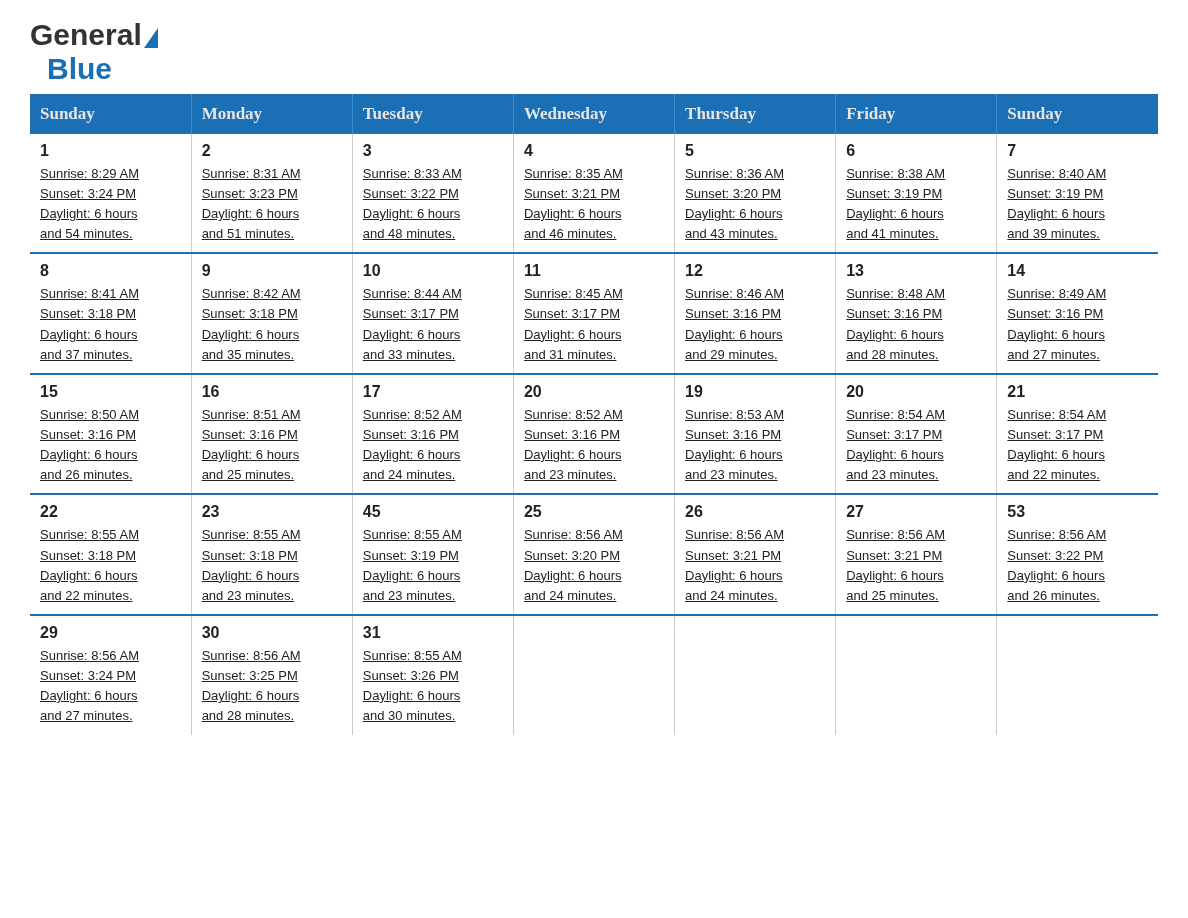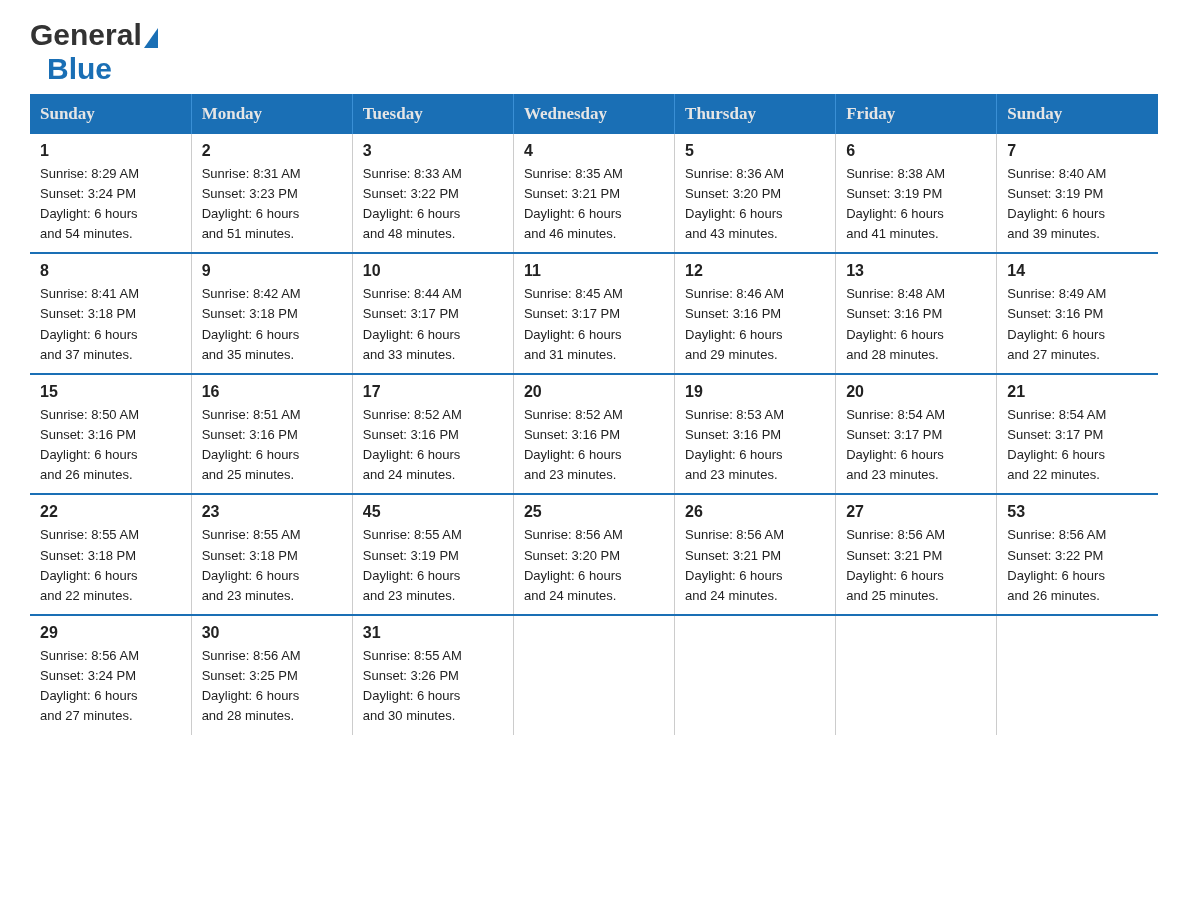--- a/index.html
+++ b/index.html
@@ -69,20 +69,21 @@
     .day-number {
       font-size: 16px;
       font-weight: bold;
       margin-bottom: 4px;
       display: block;
     }
     .day-info {
       font-size: 13px;
       line-height: 1.55;
       color: #222;
+      text-decoration: underline;
     }
     tbody tr:last-child {
       border-bottom: none;
     }
   </style>
 </head>
 <body>
 
 <div class="header">
   <div class="logo-area">

